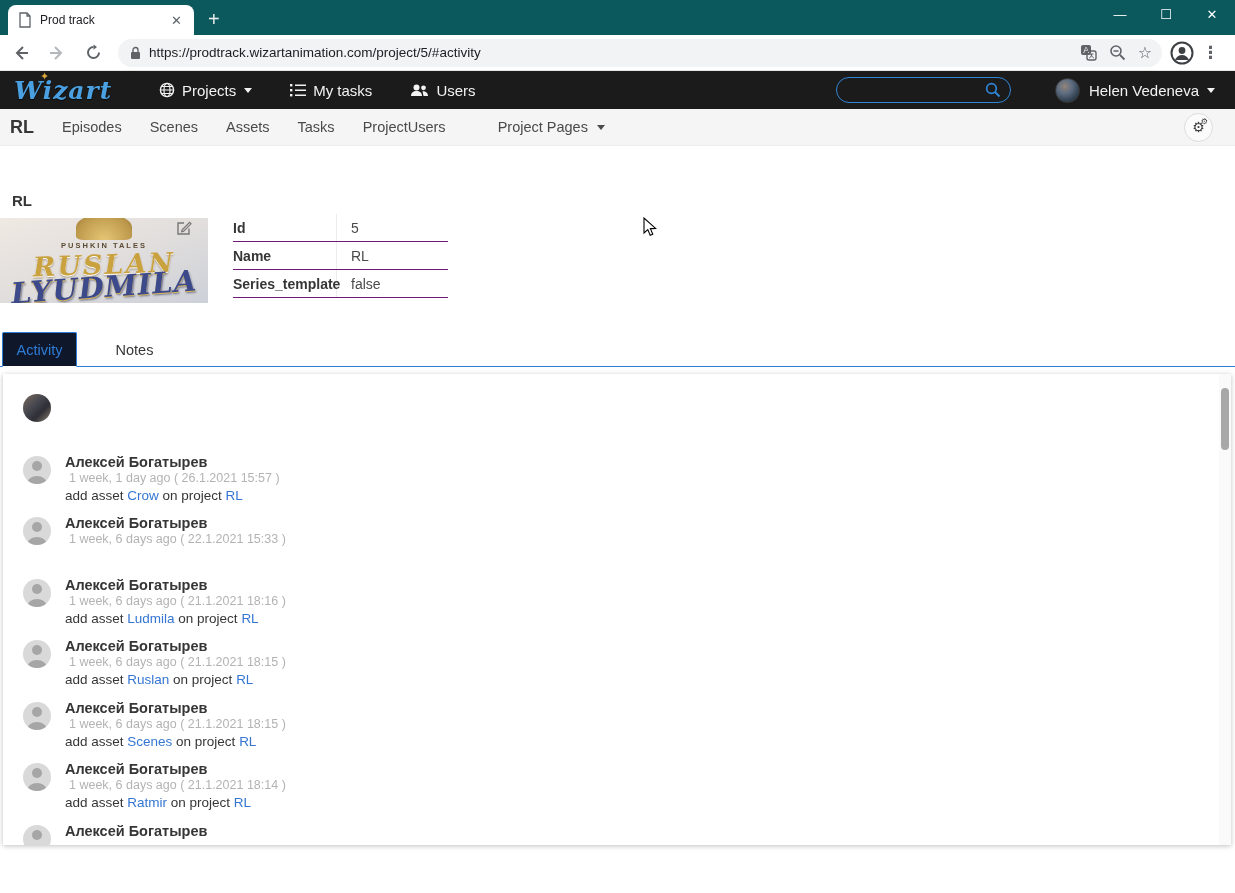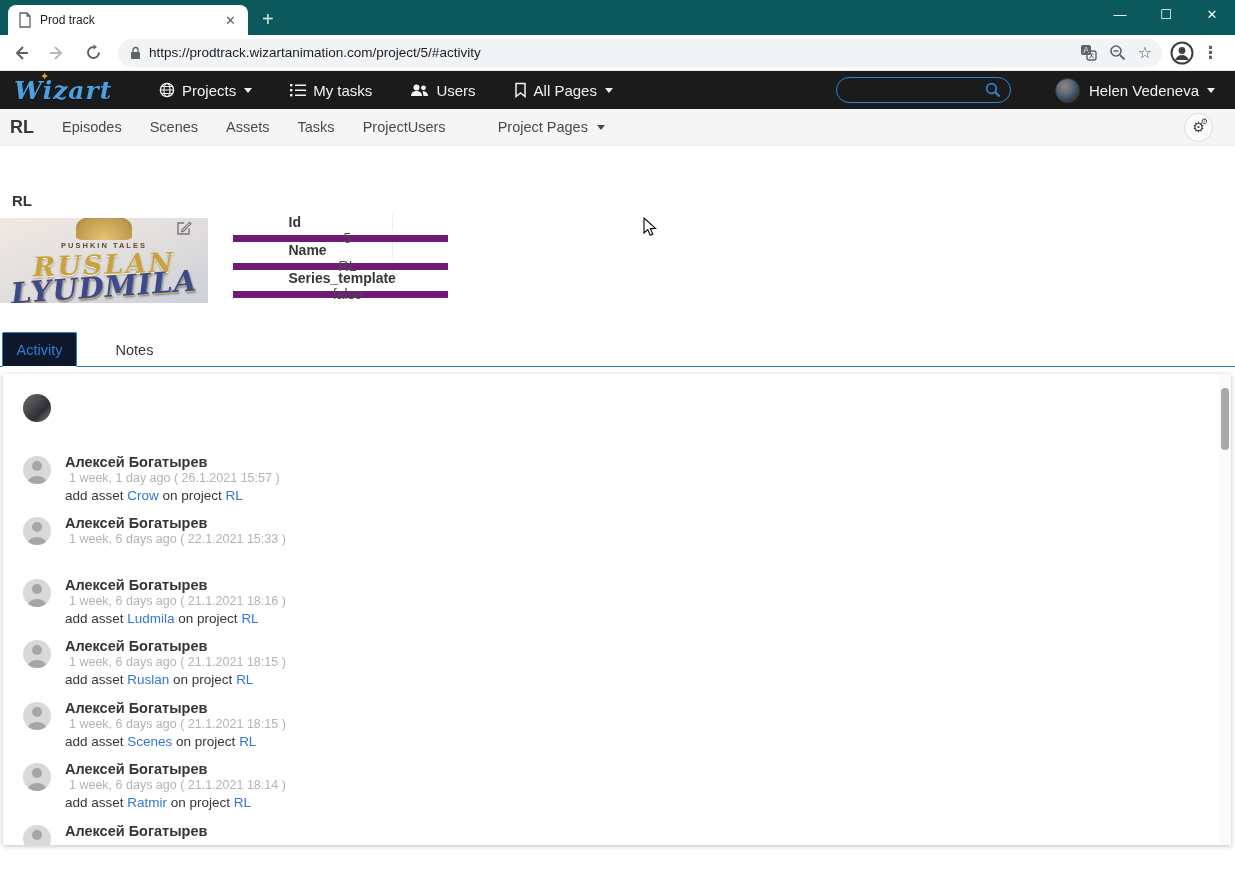--- a/index.html
+++ b/index.html
@@ -1,21 +1,21 @@
 <!DOCTYPE html>
 <html><head>
 <meta charset="utf-8">
 <style>
   * { box-sizing: border-box; margin: 0; padding: 0; }
   html,body { width:1235px; height:893px; overflow:hidden; }
   body { font-family:"Liberation Sans","DejaVu Sans",sans-serif; background:#fff; position:relative; }
 
   
   .titlebar { position:absolute; top:0; left:0; width:1235px; height:35px; background:#0b585d; display:flex; align-items:flex-end; }
-  .tab { width:240px; height:30px; margin-left:8px; background:#fff; border-radius:8px 8px 0 0; display:flex; align-items:center; padding:0 8px 0 10px; }
+  .tab { width:186px; height:30px; margin-left:8px; background:#fff; border-radius:8px 8px 0 0; display:flex; align-items:center; padding:0 8px 0 10px; }
   .tab-favicon { width:14px; height:16px; margin-right:8px; flex:0 0 auto; }
   .tab-title { font-size:12px; color:#202124; flex:1; white-space:nowrap; overflow:hidden; }
   .tab-close { color:#5f6368; font-size:13px; padding:2px 4px; cursor:default; }
   .newtab-btn { color:#e8ecec; font-size:20px; font-weight:400; margin:0 0 6px 14px; line-height:20px; }
   .win-controls { margin-left:auto; display:flex; align-self:flex-start; }
   .win-btn { width:46px; height:28px; color:#fff; font-size:13px; display:flex; align-items:center; justify-content:center; }
 
   .toolbar { position:absolute; top:35px; left:0; width:1235px; height:36px; background:#fff; display:flex; align-items:center; border-bottom:1px solid #e6e6e6; }
   .nav-ico { width:30px; height:30px; display:flex; align-items:center; justify-content:center; margin-left:6px; }
   .urlbar { flex:1; height:28px; background:#f1f3f4; border-radius:14px; margin:0 8px 0 10px; display:flex; align-items:center; padding:0 10px 0 12px; }
@@ -54,21 +54,21 @@
   .page-title { position:absolute; top:192px; left:12px; font-size:15px; font-weight:bold; color:#363636; }
 
   .poster { position:absolute; top:218px; left:0; width:208px; height:85px; overflow:hidden; background:linear-gradient(160deg,#efe9e3 0%,#e3dfdd 45%,#ccd0d8 100%); }
   .poster-helmet { position:absolute; top:-4px; left:76px; width:56px; height:26px; background:radial-gradient(ellipse at 50% 100%, #e6c36a 0%, #b9913c 70%, #8c6a25 100%); border-radius:50% 50% 14% 14%; opacity:.9; }
   .poster-series { position:absolute; top:23px; width:100%; text-align:center; font-size:7.5px; letter-spacing:2px; font-weight:bold; color:#5b4a33; }
   .poster-line1 { position:absolute; top:31px; width:100%; text-align:center; font-family:"DejaVu Serif","Liberation Serif",serif; font-style:italic; font-weight:bold; font-size:27px; color:#c9a23f; text-shadow:0 1px 0 #fff, 0 2px 2px rgba(90,60,0,.45); transform:rotate(-2deg); letter-spacing:2px; }
   .poster-line2 { position:absolute; top:52px; width:100%; text-align:center; font-family:"DejaVu Serif","Liberation Serif",serif; font-style:italic; font-weight:bold; font-size:29px; color:#3c4a8c; text-shadow:0 1px 0 #d9b75a, 1px 2px 2px rgba(20,25,70,.5); transform:rotate(-4deg); letter-spacing:1px; }
   .edit-btn { position:absolute; top:218px; left:174px; width:20px; height:20px; display:flex; align-items:center; justify-content:center; }
 
   .info-table { position:absolute; top:214px; left:233px; width:215px; }
-  .info-row { display:flex; border-bottom:7px solid #701a75; height:28px; align-items:center;flex-direction:column; }
+  .info-row { display:flex; border-bottom:1px solid #701a75; height:28px; align-items:center; }
   .info-label { width:104px; font-size:14px; font-weight:bold; color:#363636; border-right:1px solid #ededed; height:100%; display:flex; align-items:center; }
   .info-value { font-size:14px; color:#4a4a4a; padding-left:14px; }
 
   
   .tabs { position:absolute; top:332px; left:0; width:1235px; height:35px; border-bottom:1px solid #2e7cd6; display:flex; }
   .tab-item { width:75px; height:35px; display:flex; align-items:center; justify-content:center; font-size:14.5px; }
   .tab-item.active { margin-left:2px; border:1px solid #2e7cd6; border-bottom:1px solid #fff; margin-bottom:-1px; color:#2e7cd6; background:#0f172a; border-radius:2px 2px 0 0; }
   .tab-item.plain { color:#363636; margin-left:20px; }
 
   
@@ -188,27 +188,20 @@
       <span>My tasks</span>
     </div>
     <div class="appbar-item">
       <svg width="19" height="14" viewBox="0 0 19 14">
           <circle cx="6.5" cy="4.5" r="3" fill="#f2f2f2"></circle>
           <path d="M1 13 c0-3.2 2.4-5 5.5-5 s5.5 1.8 5.5 5 z" fill="#f2f2f2"></path>
           <circle cx="13.5" cy="4.8" r="2.4" fill="#f2f2f2"></circle>
           <path d="M12.5 8.2 c3 -0.2 5.5 1.6 5.5 4.8 h-4.5" fill="#f2f2f2"></path>
         </svg>
       <span>Users</span>
-    </div>
-    <div class="appbar-item">
-      <svg width="13" height="16" viewBox="0 0 13 16">
-          <path d="M2 1.5 h9 v13 l-4.5 -3.6 l-4.5 3.6 z" fill="none" stroke="#f2f2f2" stroke-width="1.5"></path>
-        </svg>
-      <span>All Pages</span>
-      <span class="caret-down"></span>
     </div>
   </div>
   <div class="appbar-search">
     <input type="text" value="" placeholder="" style="">
     <svg width="16" height="16" viewBox="0 0 16 16">
         <circle cx="6.5" cy="6.5" r="4.8" fill="none" stroke="#2f86d6" stroke-width="1.7"></circle>
         <path d="M10 10 L14.5 14.5" stroke="#2f86d6" stroke-width="1.9"></path>
       </svg>
   </div>
   <div class="user-block">

